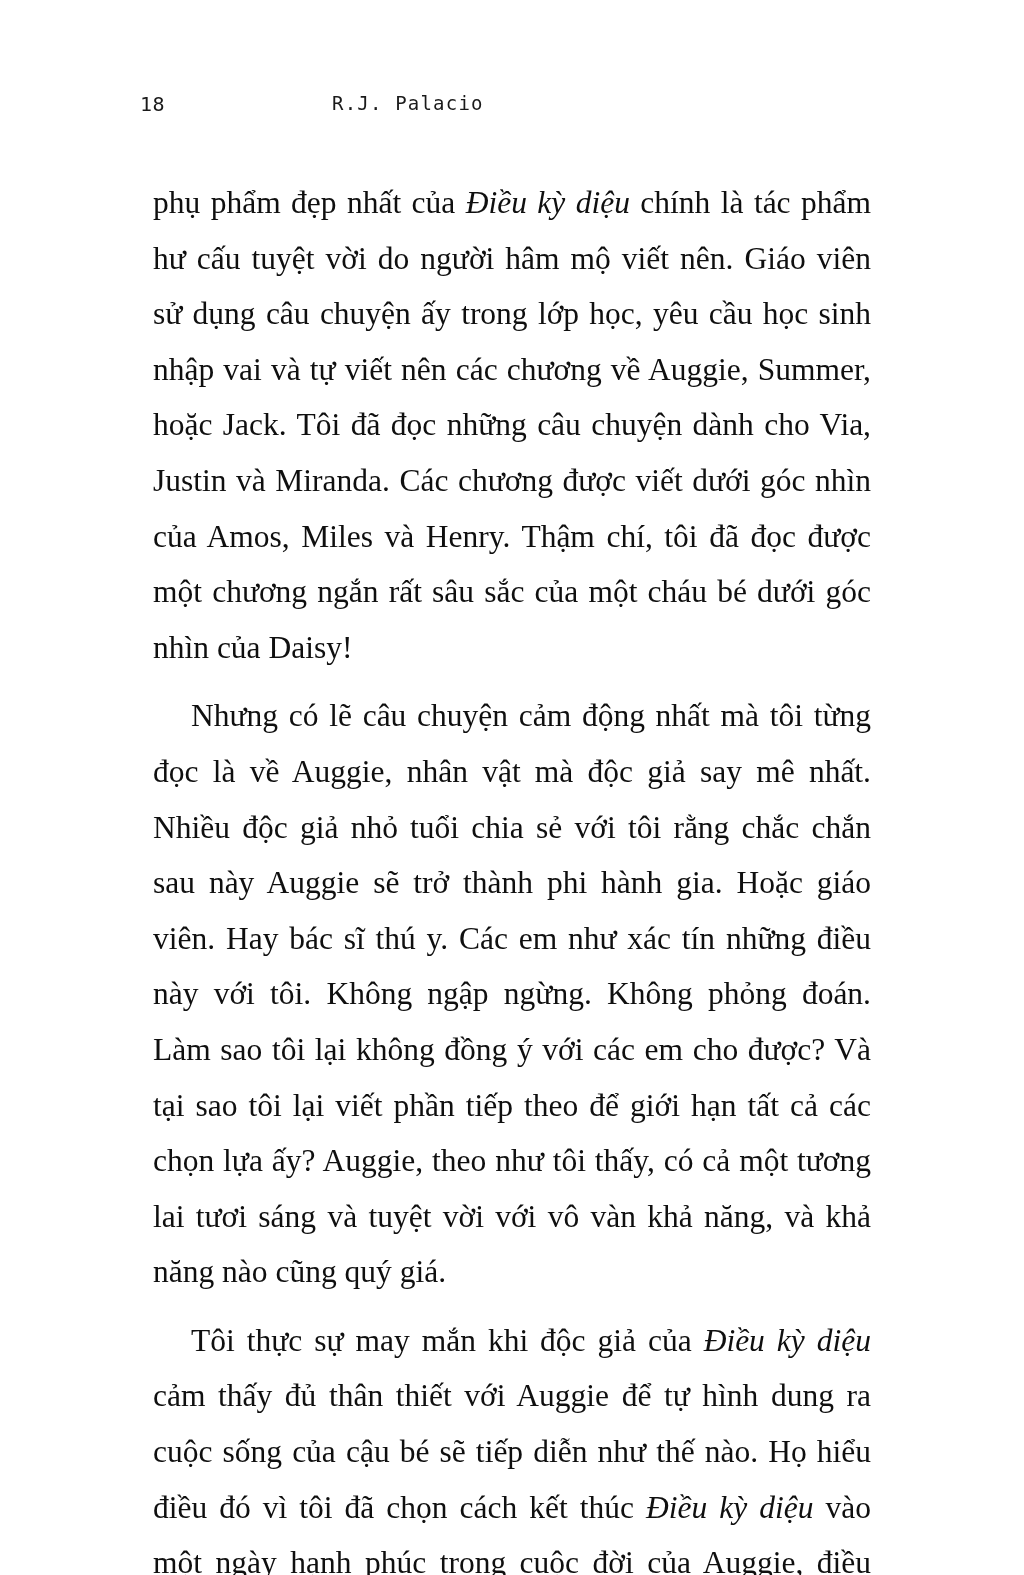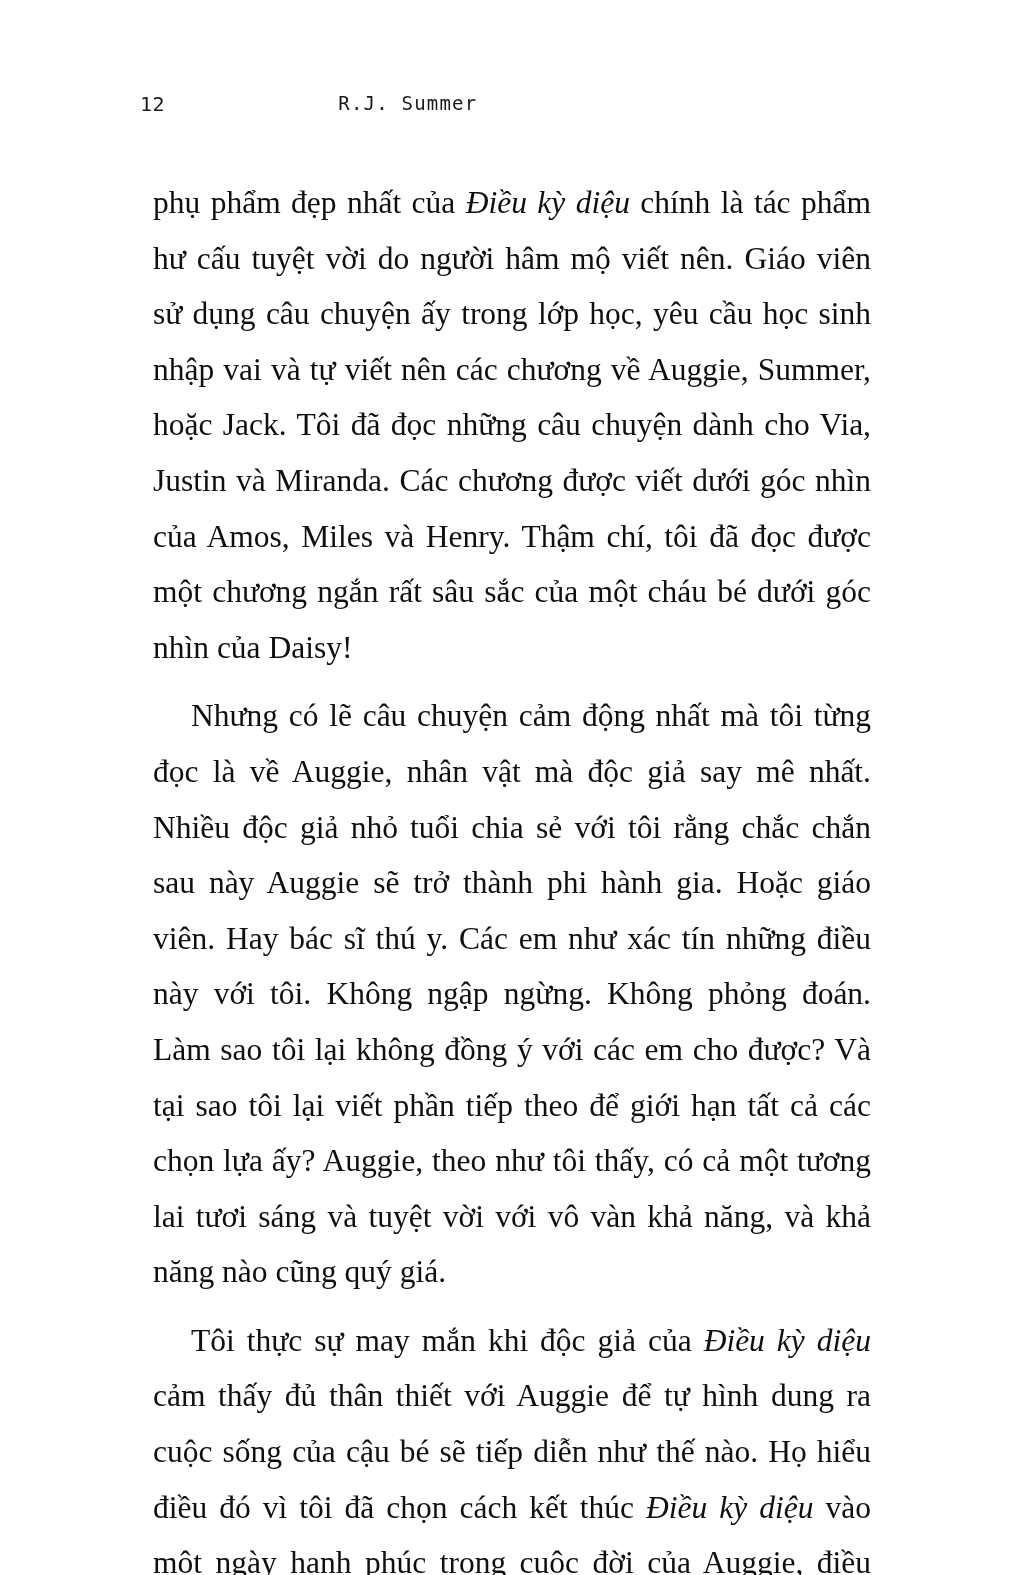--- a/index.html
+++ b/index.html
@@ -72,22 +72,22 @@
   em {
     font-style: italic;
   }
 </style>
 </head>
 <body>
 
 <div class="page">
 
   <div class="running-head">
-    <div class="folio">12</div>
-    <div class="author-head">R.J. Summer</div>
+    <div class="folio">18</div>
+    <div class="author-head">R.J. Palacio</div>
   </div>
 
   <div class="body-text">
       <p class="cont"><span>phụ phẩm đẹp nhất của </span><em>Điều kỳ diệu</em><span> chính là tác phẩm hư cấu tuyệt vời do người hâm mộ viết nên. Giáo viên sử dụng câu chuyện ấy trong lớp học, yêu cầu học sinh nhập vai và tự viết nên các chương về Auggie, Summer, hoặc Jack. Tôi đã đọc những câu chuyện dành cho Via, Justin và Miranda. Các chương được viết dưới góc nhìn của Amos, Miles và Henry. Thậm chí, tôi đã đọc được một chương ngắn rất sâu sắc của một cháu bé dưới góc nhìn của Daisy!</span></p>
       <p class="indent"><span>Nhưng có lẽ câu chuyện cảm động nhất mà tôi từng đọc là về Auggie, nhân vật mà độc giả say mê nhất. Nhiều độc giả nhỏ tuổi chia sẻ với tôi rằng chắc chắn sau này Auggie sẽ trở thành phi hành gia. Hoặc giáo viên. Hay bác sĩ thú y. Các em như xác tín những điều này với tôi. Không ngập ngừng. Không phỏng đoán. Làm sao tôi lại không đồng ý với các em cho được? Và tại sao tôi lại viết phần tiếp theo để giới hạn tất cả các chọn lựa ấy? Auggie, theo như tôi thấy, có cả một tương lai tươi sáng và tuyệt vời với vô vàn khả năng, và khả năng nào cũng quý giá.</span></p>
       <p class="indent"><span>Tôi thực sự may mắn khi độc giả của </span><em>Điều kỳ diệu</em><span> cảm thấy đủ thân thiết với Auggie để tự hình dung ra cuộc sống của cậu bé sẽ tiếp diễn như thế nào. Họ hiểu điều đó vì tôi đã chọn cách kết thúc </span><em>Điều kỳ diệu</em><span> vào một ngày hạnh phúc trong cuộc đời của Auggie, điều này không đảm bảo là cậu bé sẽ có một cuộc đời hạnh phúc. Chắc chắn Auggie sẽ phải đương đầu với nhiều thử thách hơn</span></p>
     </div>
 
 </div>
 

